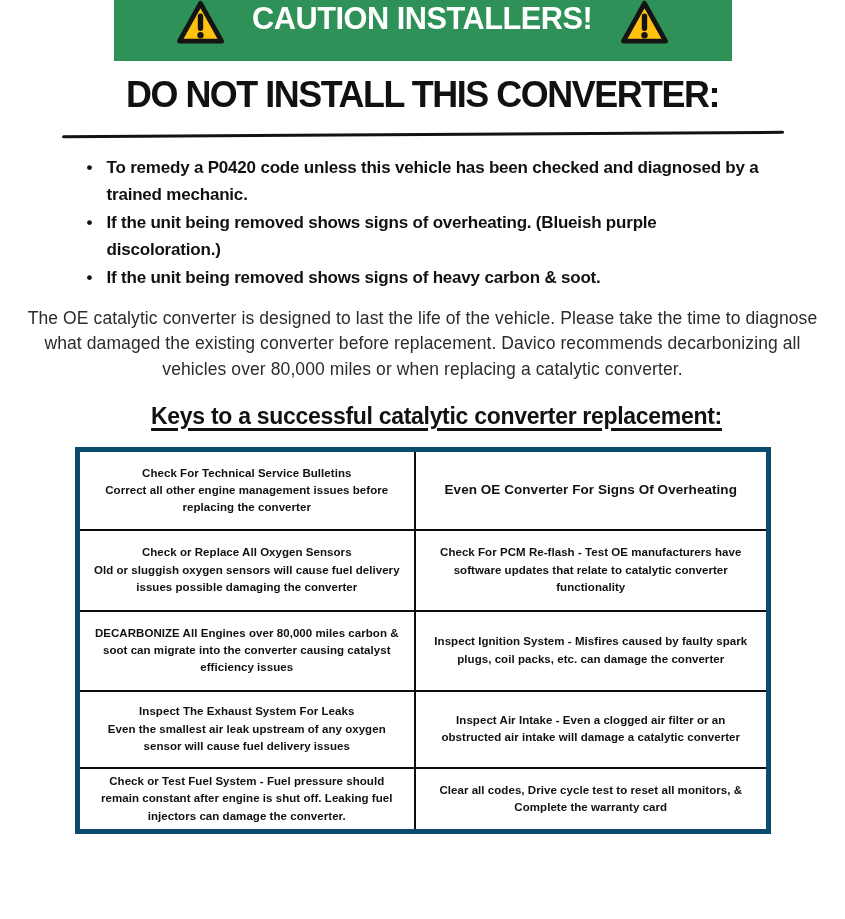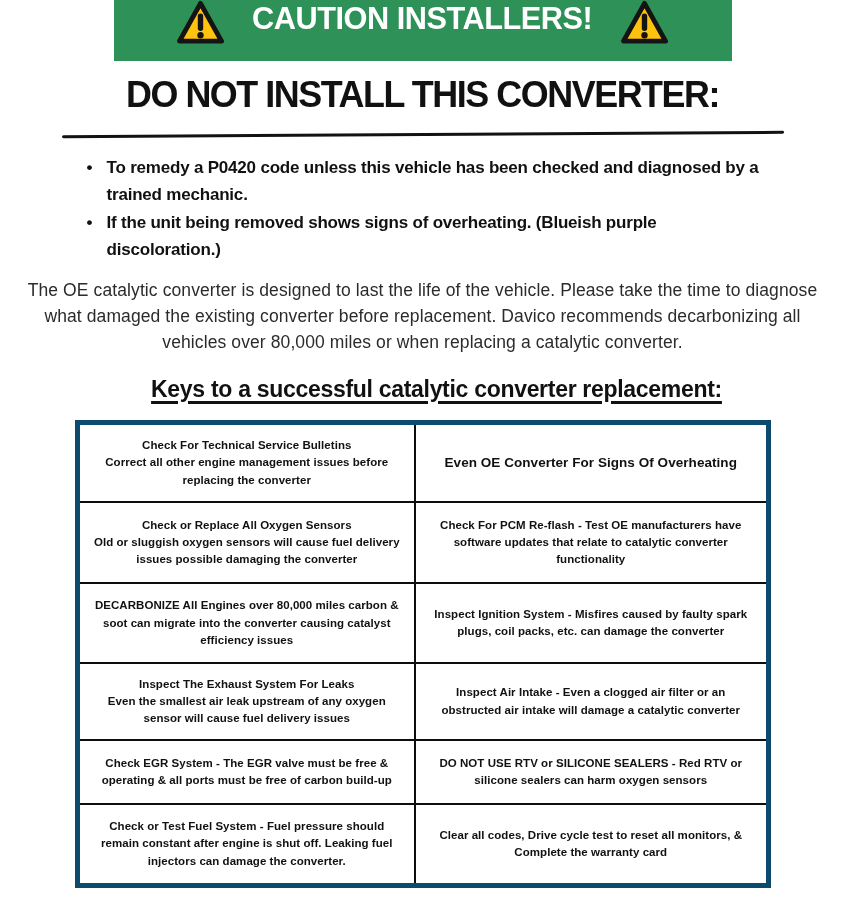--- a/index.html
+++ b/index.html
@@ -120,20 +120,21 @@
     </span>
   </header>
 
   <h2 class="main-title">DO NOT INSTALL THIS CONVERTER:</h2>
 
   <div class="divider"></div>
 
   <ul class="bullets">
     <li>To remedy a P0420 code unless this vehicle has been checked and diagnosed by a trained mechanic.</li>
     <li>If the unit being removed shows signs of overheating. (Blueish purple discoloration.)</li>
+    <li>If the unit being removed shows signs of heavy carbon &amp; soot.</li>
   </ul>
 
   <p class="para">The OE catalytic converter is designed to last the life of the vehicle. Please take the time to diagnose what damaged the existing converter before replacement. Davico recommends decarbonizing all vehicles over 80,000 miles or when replacing a catalytic converter.</p>
 
   <h3 class="keys">Keys to a successful catalytic converter replacement:</h3>
 
   <table class="keys-table">
     <colgroup>
         <col class="c-left">
         <col class="c-right">
@@ -152,24 +153,20 @@
       <tr>
         <td>DECARBONIZE All Engines over 80,000 miles carbon &amp; soot can migrate into the converter causing catalyst efficiency issues</td>
         <td>Inspect Ignition System - Misfires caused by faulty spark plugs, coil packs, etc. can damage the converter</td>
       </tr>
       <tr>
         <td>Inspect The Exhaust System For Leaks
 Even the smallest air leak upstream of any oxygen sensor will cause fuel delivery issues</td>
         <td>Inspect Air Intake - Even a clogged air filter or an obstructed air intake will damage a catalytic converter</td>
       </tr>
       <tr>
-        <td>Check EGR System - The EGR valve must be free &amp; operating &amp; all ports must be free of carbon build-up</td>
-        <td>DO NOT USE RTV or SILICONE SEALERS - Red RTV or silicone sealers can harm oxygen sensors</td>
-      </tr>
-      <tr>
         <td>Check or Test Fuel System - Fuel pressure should remain constant after engine is shut off.  Leaking fuel injectors can damage the converter.</td>
         <td>Clear all codes,  Drive cycle test to reset all monitors, &amp;
 Complete the warranty card</td>
       </tr>
     </tbody>
   </table>
 
 </div>
 
 </body></html>

